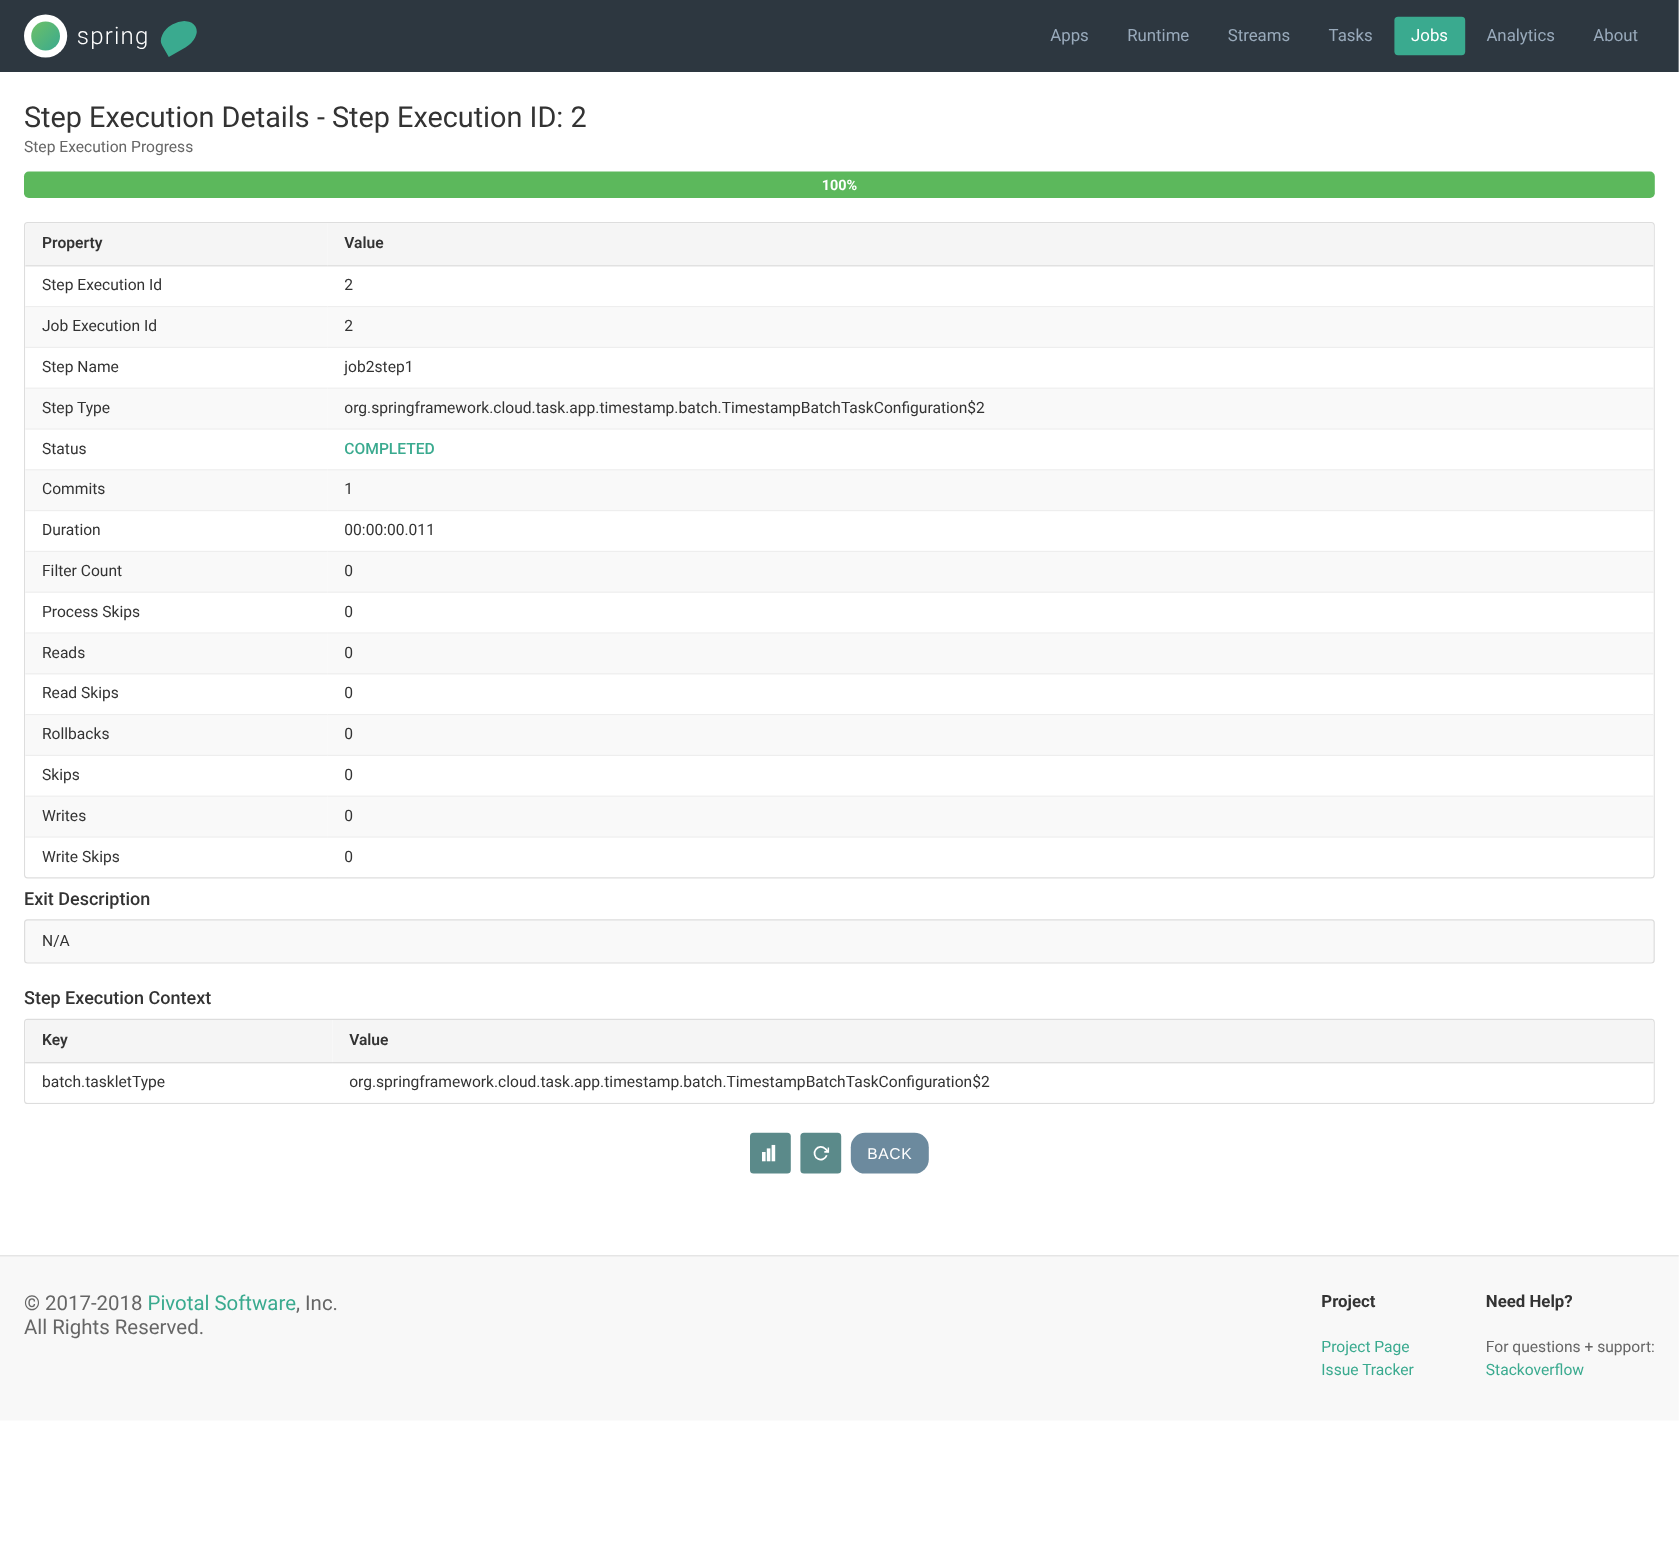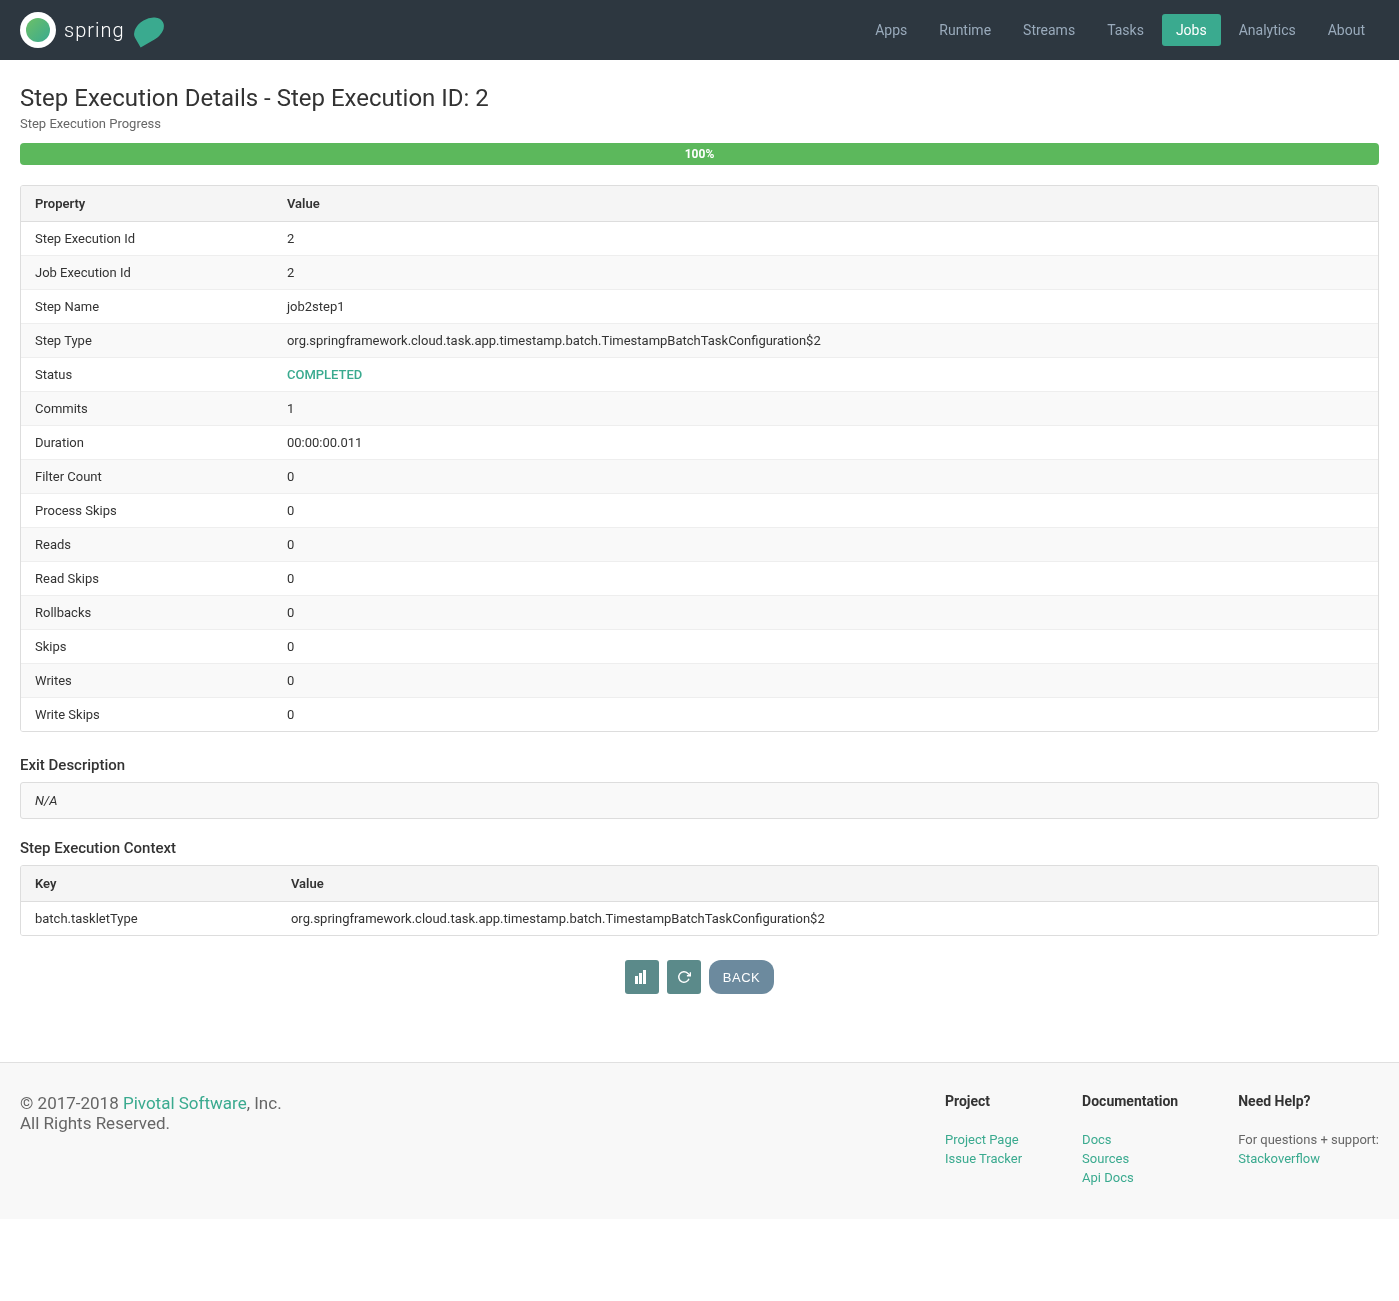--- a/index.html
+++ b/index.html
@@ -86,21 +86,21 @@
     .progress-bar-label {
       color: #fff;
       font-size: 12px;
       font-weight: bold;
     }
 
     
     .table-container {
       border: 1px solid #ddd;
       border-radius: 3px;
-      margin-bottom: 24px;
+      margin-bottom: 8px;
       overflow: hidden;
     }
     table {
       width: 100%;
       border-collapse: collapse;
     }
     th {
       background: #f5f5f5;
       text-align: left;
       padding: 10px 14px;
@@ -131,21 +131,20 @@
 
     
     .exit-desc-box {
       border: 1px solid #ddd;
       border-radius: 3px;
       padding: 10px 14px;
       background: #f9f9f9;
       font-size: 13px;
       color: #333;
       margin-bottom: 20px;
-      font-style: italic;
     }
 
     
     .btn-row {
       display: flex;
       justify-content: center;
       gap: 8px;
       margin: 24px 0;
     }
     .btn {
@@ -356,24 +355,18 @@
         <span>© 2017-2018 </span><a href="#">Pivotal Software</a><span>, Inc.</span>
       </p>
       <p>All Rights Reserved.</p>
     </div>
     <div class="footer-col">
       <h4>Project</h4>
       <a href="#">Project Page</a>
       <a href="#">Issue Tracker</a>
     </div>
     <div class="footer-col">
-      <h4>Documentation</h4>
-      <a href="#">Docs</a>
-      <a href="#">Sources</a>
-      <a href="#">Api Docs</a>
-    </div>
-    <div class="footer-col">
       <h4>Need Help?</h4>
       <p>For questions + support:</p>
       <a href="#">Stackoverflow</a>
     </div>
   </div>
 </footer>
 
 </body></html>

